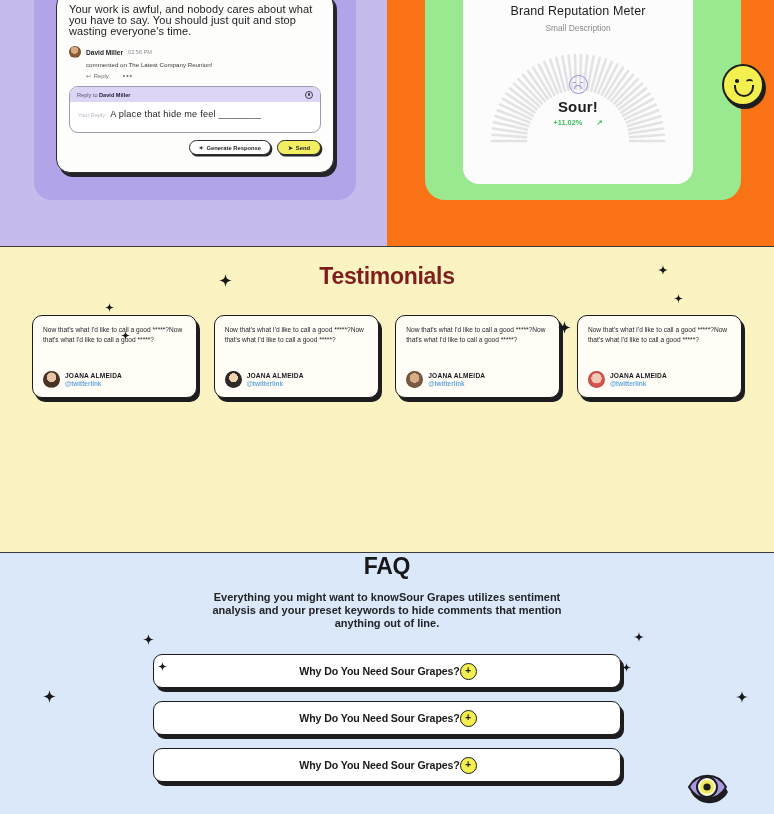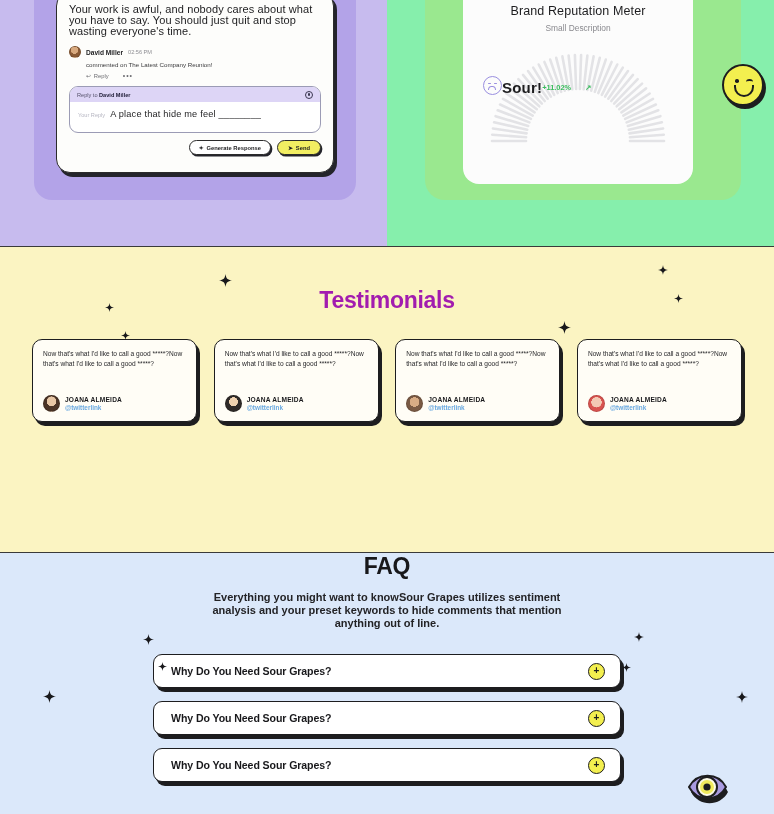--- a/index.html
+++ b/index.html
@@ -15,21 +15,21 @@
   .hero-row { display: flex; width: 774px; height: 246px; }
   .hero-left {
     position: relative;
     width: 387px; height: 246px;
     background: #c7bbee;
     overflow: hidden;
   }
   .hero-right {
     position: relative;
     width: 387px; height: 246px;
-    background: #86efac;
+    background: #f97316;
     overflow: hidden;
   }
 
   
   .purple-panel {
     position: absolute;
     left: 34px; top: -28px;
     width: 322px; height: 228px;
     background: #b3a3e8;
     border-radius: 18px;
@@ -126,21 +126,21 @@
     display: flex; flex-direction: column; align-items: center;
     padding-top: 46px;
     overflow: hidden;
   }
   .meter-title { font-size: 12.5px; color: #1d1d1f; letter-spacing: .1px; }
   .meter-sub { font-size: 8.4px; color: #8a8a8f; margin-top: 5px; }
   .gauge-wrap { position: relative; width: 190px; height: 96px; margin-top: 16px; }
   .gauge-wrap svg { position: absolute; left: 0; top: 0; }
   .gauge-center {
     position: absolute; left: 0; right: 0; top: 26px;
-    display: flex; align-items: center;
+    display: flex; flex-direction: column; align-items: center;
   }
   .sad-face {
     width: 19px; height: 19px; border-radius: 50%;
     border: 1.4px solid #9a8fe0;
     position: relative;
   }
   .sad-face i { position: absolute; background: #9a8fe0; }
   .sad-face .eye { width: 3px; height: 1.4px; border-radius: 1px; top: 5.5px; }
   .sad-face .eye.l { left: 3.6px; }
   .sad-face .eye.r { right: 3.6px; }
@@ -164,21 +164,21 @@
   .sticker-smiley .s-mouth { position: absolute; width: 20px; height: 12px; border: 2px solid #1d1d1f; border-top: none; border-radius: 0 0 40px 40px; left: 10px; top: 19px; }
 
   
   .testimonials {
     position: relative;
     width: 774px; height: 306px;
     background: #fbf4c2;
     border-top: 1px solid #3a3a3a;
     overflow: hidden;
   }
-  .t-title { text-align: center; font-size: 23px; font-weight: 800; color: #a21caf; padding-top: 40px; letter-spacing: -.3px; }
+  .t-title { text-align: center; font-size: 23px; font-weight: 800; color: #7f1d1d; padding-top: 16px; letter-spacing: -.3px; }
   .t-sub { text-align: center; font-size: 8.4px; color: #232326; margin-top: 10px; font-weight: 600; }
   .t-cards { display: flex; gap: 16.5px; padding: 0 32px; margin-top: 25px; }
   .t-card {
     width: 168px; height: 83px;
     background: #fffdf6;
     border: 1.5px solid #1d1d1f;
     border-radius: 10px;
     box-shadow: 3px 4px 0 #1d1d1f;
     padding: 9px 10px;
     display: flex; flex-direction: column; justify-content: space-between;
@@ -203,21 +203,21 @@
   }
   .f-title { text-align: center; font-size: 23px; font-weight: 700; color: #18181b; letter-spacing: -.3px; }
   .f-sub { width: 360px; margin: 11px auto 0 auto; text-align: center; font-size: 11px; line-height: 13px; color: #232326; font-weight: 600; }
   .f-list { margin-top: 24px; display: flex; flex-direction: column; align-items: center; gap: 13px; }
   .f-item {
     width: 468px; height: 34px;
     background: #fff;
     border: 1.5px solid #1d1d1f;
     border-radius: 9px;
     box-shadow: 3px 4px 0 #1d1d1f;
-    display: flex; align-items: center; justify-content: space-between;
+    display: flex; align-items: center; justify-content: center;
     padding: 0 15px 0 17px;
   }
   .f-q { font-size: 10.6px; font-weight: 800; color: #18181b; letter-spacing: -.1px; }
   .f-plus {
     width: 17px; height: 17px; border-radius: 50%;
     background: #f3ef4f; border: 1.2px solid #1d1d1f;
     display: flex; align-items: center; justify-content: center;
     font-size: 10px; font-weight: 700; color: #1d1d1f; line-height: 0;
   }
   .sticker-eye { position: absolute; right: 44px; bottom: 8px; width: 45px; height: 37px; }

